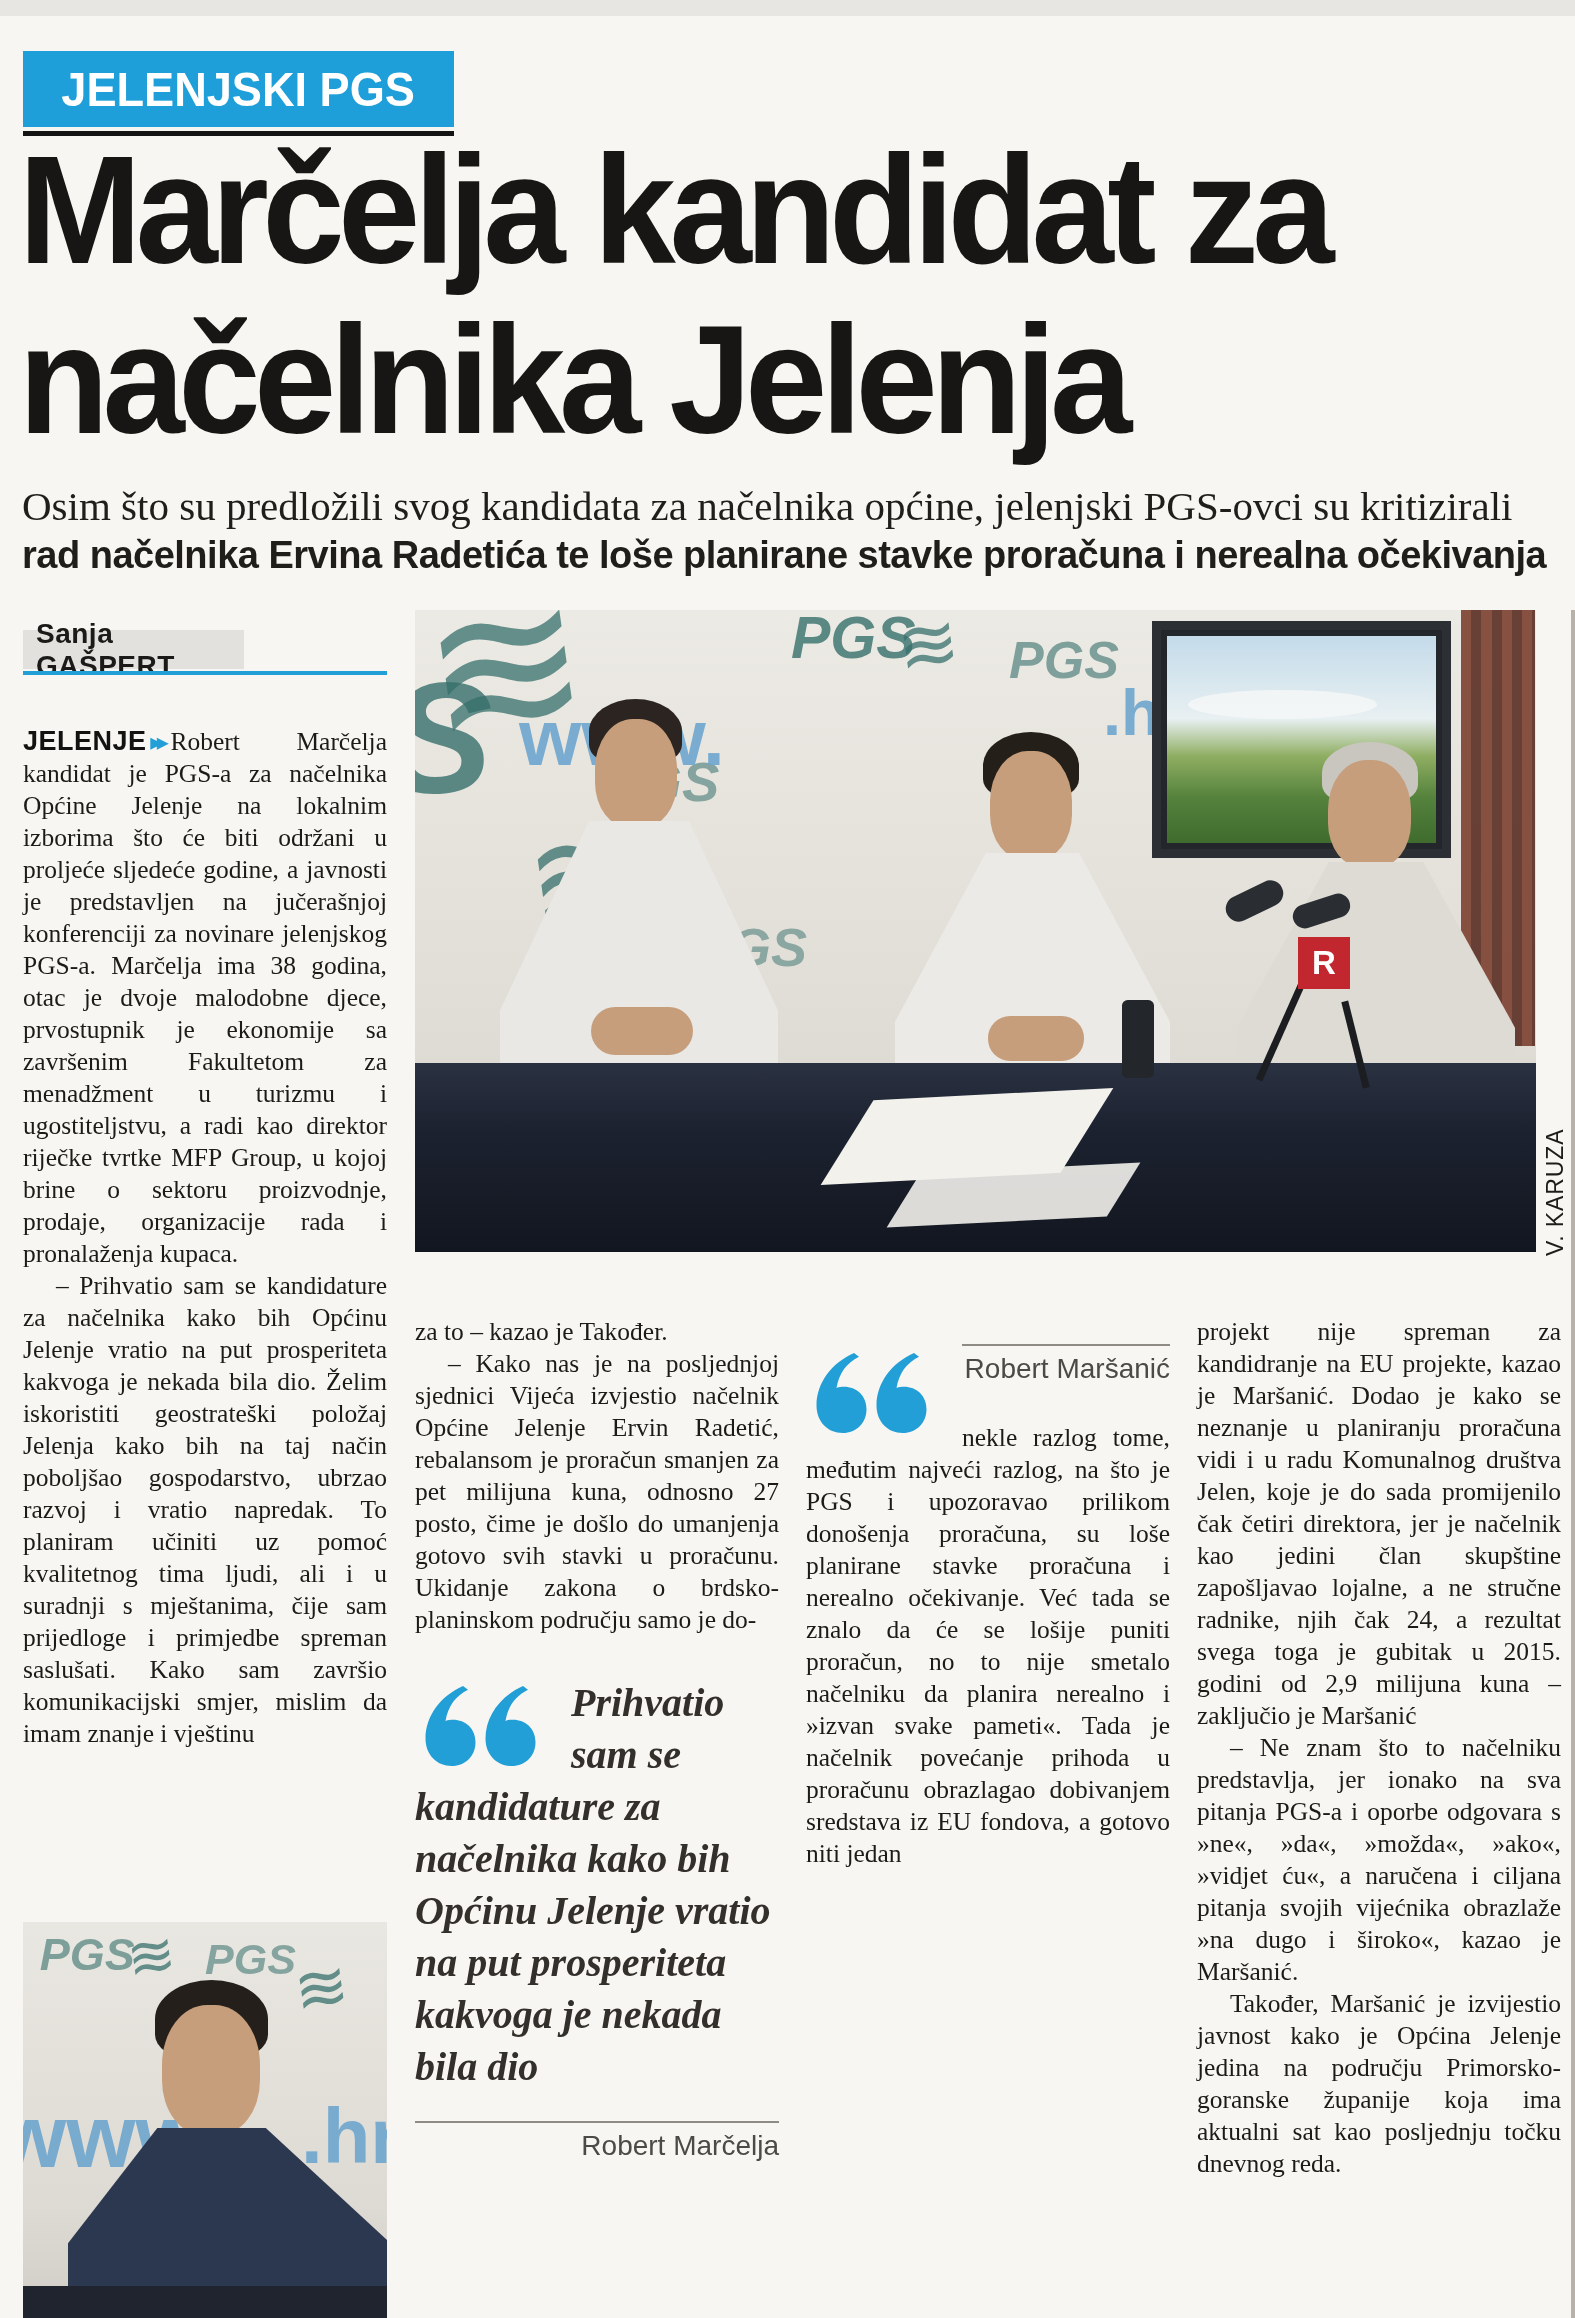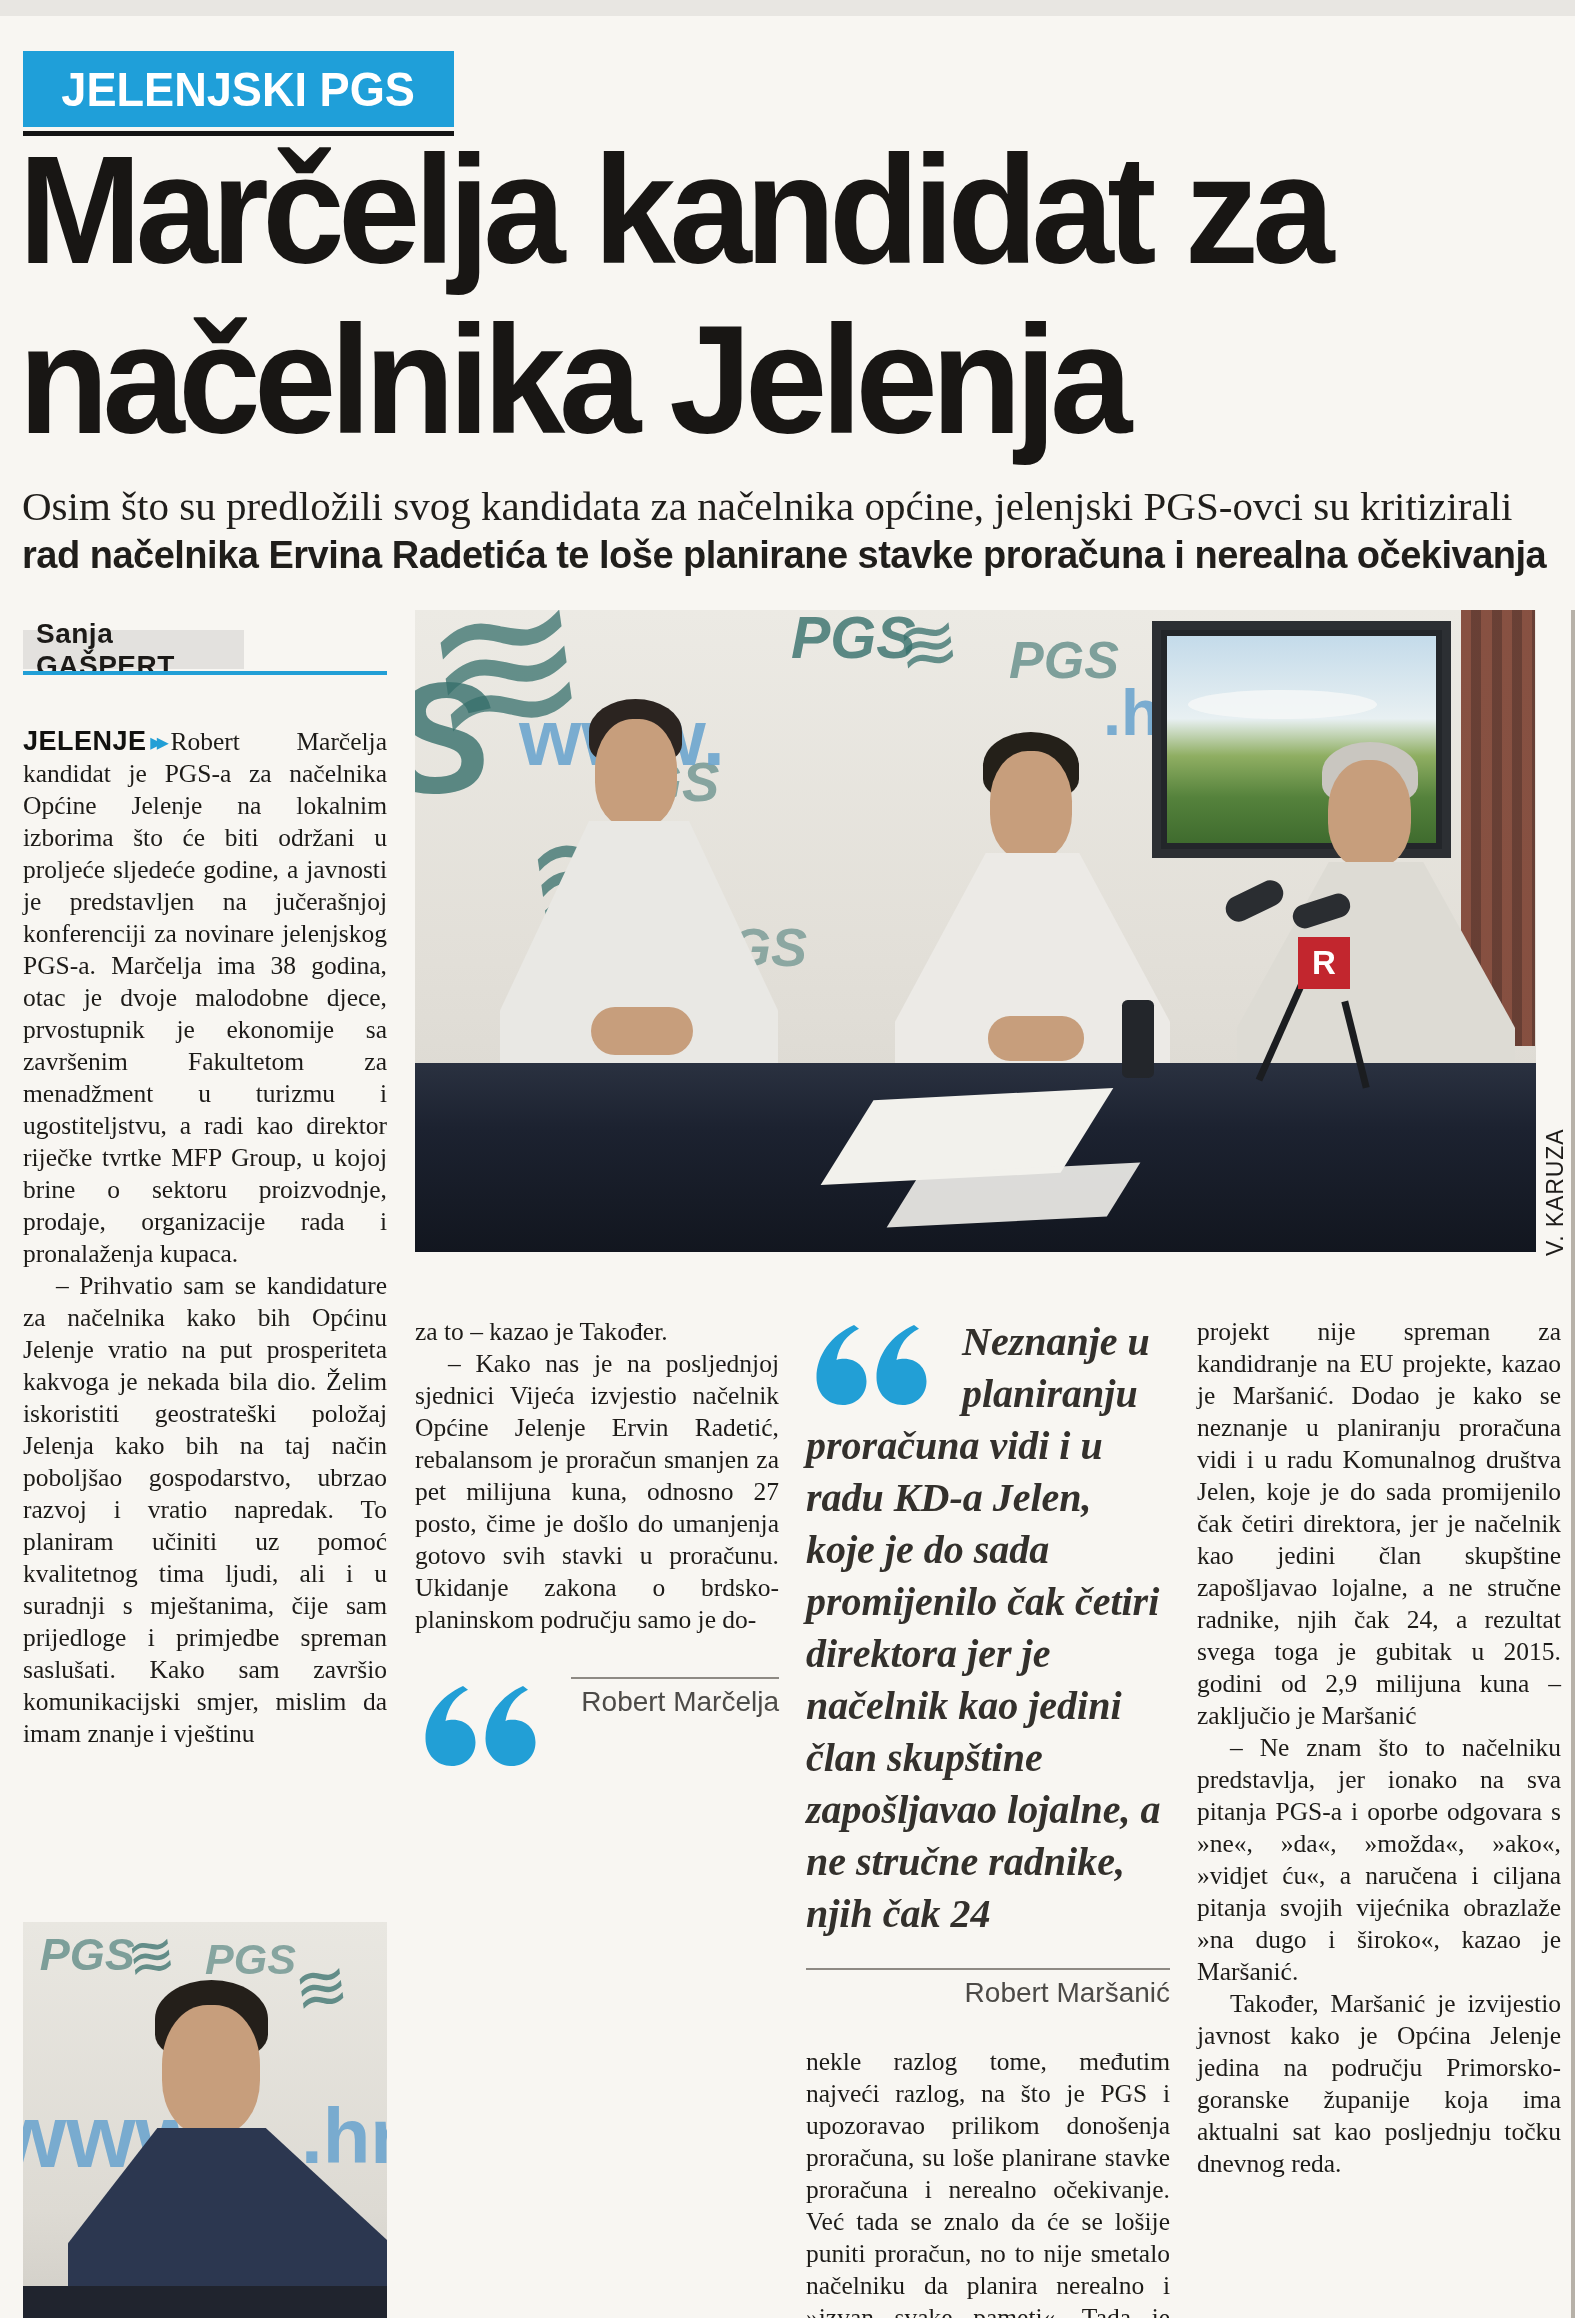--- a/index.html
+++ b/index.html
@@ -233,34 +233,34 @@
     <p>za to – kazao je Također.</p>
     <p class="ind">– Kako nas je na posljednjoj sjednici Vijeća izvjestio načelnik Općine Jelenje Ervin Radetić, rebalansom je proračun smanjen za pet milijuna kuna, odnosno 27 posto, čime je došlo do umanjenja gotovo svih stavki u proračunu. Ukidanje zakona o brdsko-planinskom području samo je do-</p>
 
     <div class="pullquote">
       <div class="pq-mark">
         <svg viewBox="0 0 96 64" xmlns="http://www.w3.org/2000/svg">
           <path fill="#229fd6" d="M30 0 C12 8 0 24 0 42 C0 55 9 64 21 64 C32 64 40 56 40 45 C40 34 32 27 22 27 C20 27 18 27 16 28 C18 16 24 8 34 3 Z"></path>
           <path fill="#229fd6" d="M78 0 C60 8 48 24 48 42 C48 55 57 64 69 64 C80 64 88 56 88 45 C88 34 80 27 70 27 C68 27 66 27 64 28 C66 16 72 8 82 3 Z"></path>
         </svg>
       </div>
+      <div class="pq-text">Prihvatio sam se kandidature za načelnika kako bih Općinu Jelenje vratio na put prosperiteta kakvoga je nekada bila dio</div>
       <hr class="pq-rule">
       <div class="pq-author">Robert Marčelja</div>
     </div>
   </div>
 
   <div class="col col3">
     <div class="pullquote" style="margin-top:0;">
       <div class="pq-mark">
         <svg viewBox="0 0 96 64" xmlns="http://www.w3.org/2000/svg">
           <path fill="#229fd6" d="M30 0 C12 8 0 24 0 42 C0 55 9 64 21 64 C32 64 40 56 40 45 C40 34 32 27 22 27 C20 27 18 27 16 28 C18 16 24 8 34 3 Z"></path>
           <path fill="#229fd6" d="M78 0 C60 8 48 24 48 42 C48 55 57 64 69 64 C80 64 88 56 88 45 C88 34 80 27 70 27 C68 27 66 27 64 28 C66 16 72 8 82 3 Z"></path>
         </svg>
       </div>
-      <div class="pq-text">Neznanje u planiranju proračuna vidi i u radu KD-a Jelen, koje je do sada promijenilo čak četiri direktora jer je načelnik kao jedini član skupštine zapošljavao lojalne, a ne stručne radnike, njih čak 24</div>
       <hr class="pq-rule">
       <div class="pq-author">Robert Maršanić</div>
     </div>
     <p style="margin-top:37px;">nekle razlog tome, međutim najveći razlog, na što je PGS i upozoravao prilikom donošenja proračuna, su loše planirane stavke proračuna i nerealno očekivanje. Već tada se znalo da će se lošije puniti proračun, no to nije smetalo načelniku da planira nerealno i »izvan svake pameti«. Tada je načelnik povećanje prihoda u proračunu obrazlagao dobivanjem sredstava iz EU fondova, a gotovo niti jedan</p>
   </div>
 
   <div class="col col4">
     <p>projekt nije spreman za kandidranje na EU projekte, kazao je Maršanić. Dodao je kako se neznanje u planiranju proračuna vidi i u radu Komunalnog društva Jelen, koje je do sada promijenilo čak četiri direktora, jer je načelnik kao jedini član skupštine zapošljavao lojalne, a ne stručne radnike, njih čak 24, a rezultat svega toga je gubitak u 2015. godini od 2,9 milijuna kuna – zaključio je Maršanić</p>
     <p class="ind">– Ne znam što to načelniku predstavlja, jer ionako na sva pitanja PGS-a i oporbe odgovara s »ne«, »da«, »možda«, »ako«, »vidjet ću«, a naručena i ciljana pitanja svojih vijećnika obrazlaže »na dugo i široko«, kazao je Maršanić.</p>
     <p class="ind">Također, Maršanić je izvijestio javnost kako je Općina Jelenje jedina na području Primorsko-goranske županije koja ima aktualni sat kao posljednju točku dnevnog reda.</p>

